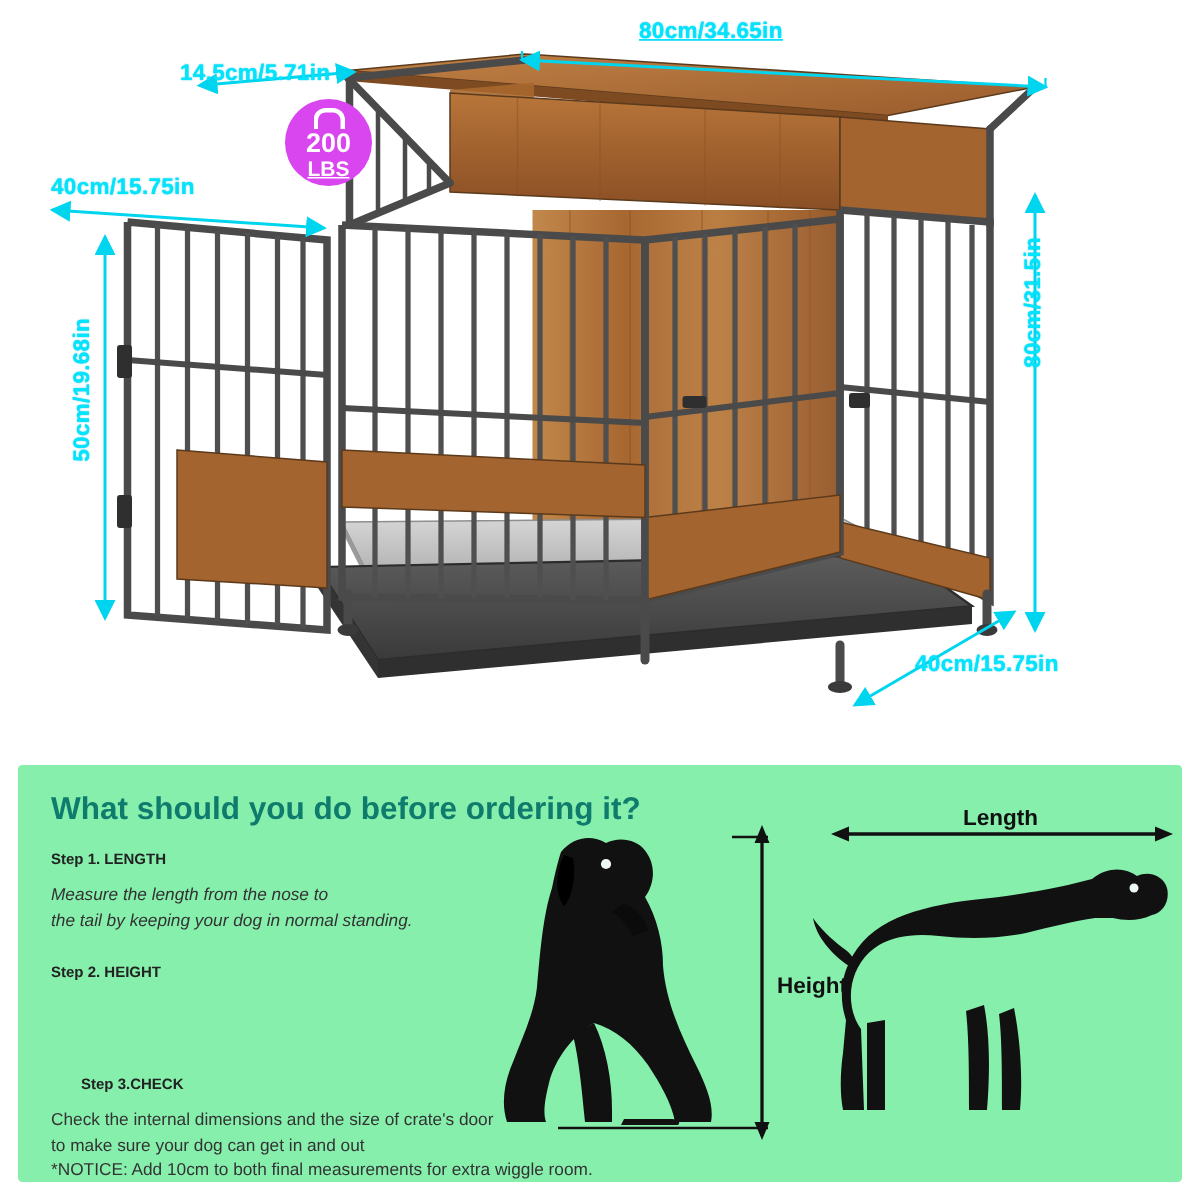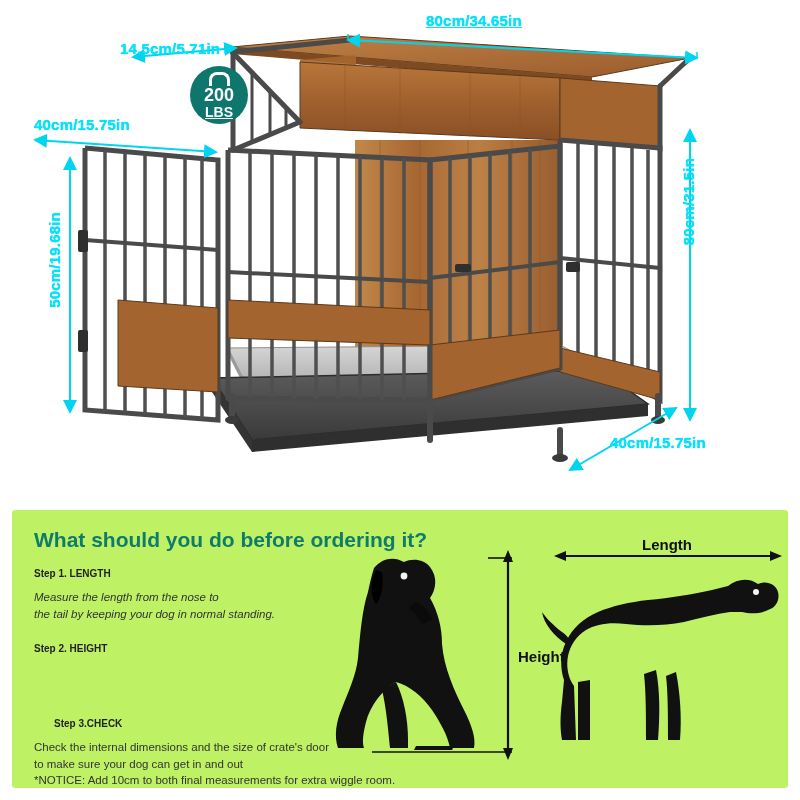--- a/index.html
+++ b/index.html
@@ -49,21 +49,21 @@
   }
 
   
   #weight-badge {
     position: absolute;
     left: 190px;
     top: 66px;
     width: 58px;
     height: 58px;
     border-radius: 50%;
-    background: #0f766e;
+    background: #d946ef;
     color: #ffffff;
     display: flex;
     flex-direction: column;
     align-items: center;
     justify-content: center;
     line-height: 1;
   }
   #weight-badge .handle {
     width: 15px;
     height: 11px;
@@ -84,21 +84,21 @@
     text-decoration: underline;
   }
 
   
   #info-panel {
     position: absolute;
     left: 12px;
     top: 510px;
     width: 776px;
     height: 278px;
-    background: #bef264;
+    background: #86efac;
     border-radius: 3px;
   }
   #info-title {
     position: absolute;
     left: 22px;
     top: 18px;
     font-size: 21px;
     font-weight: bold;
     color: #0f7b6c;
   }

